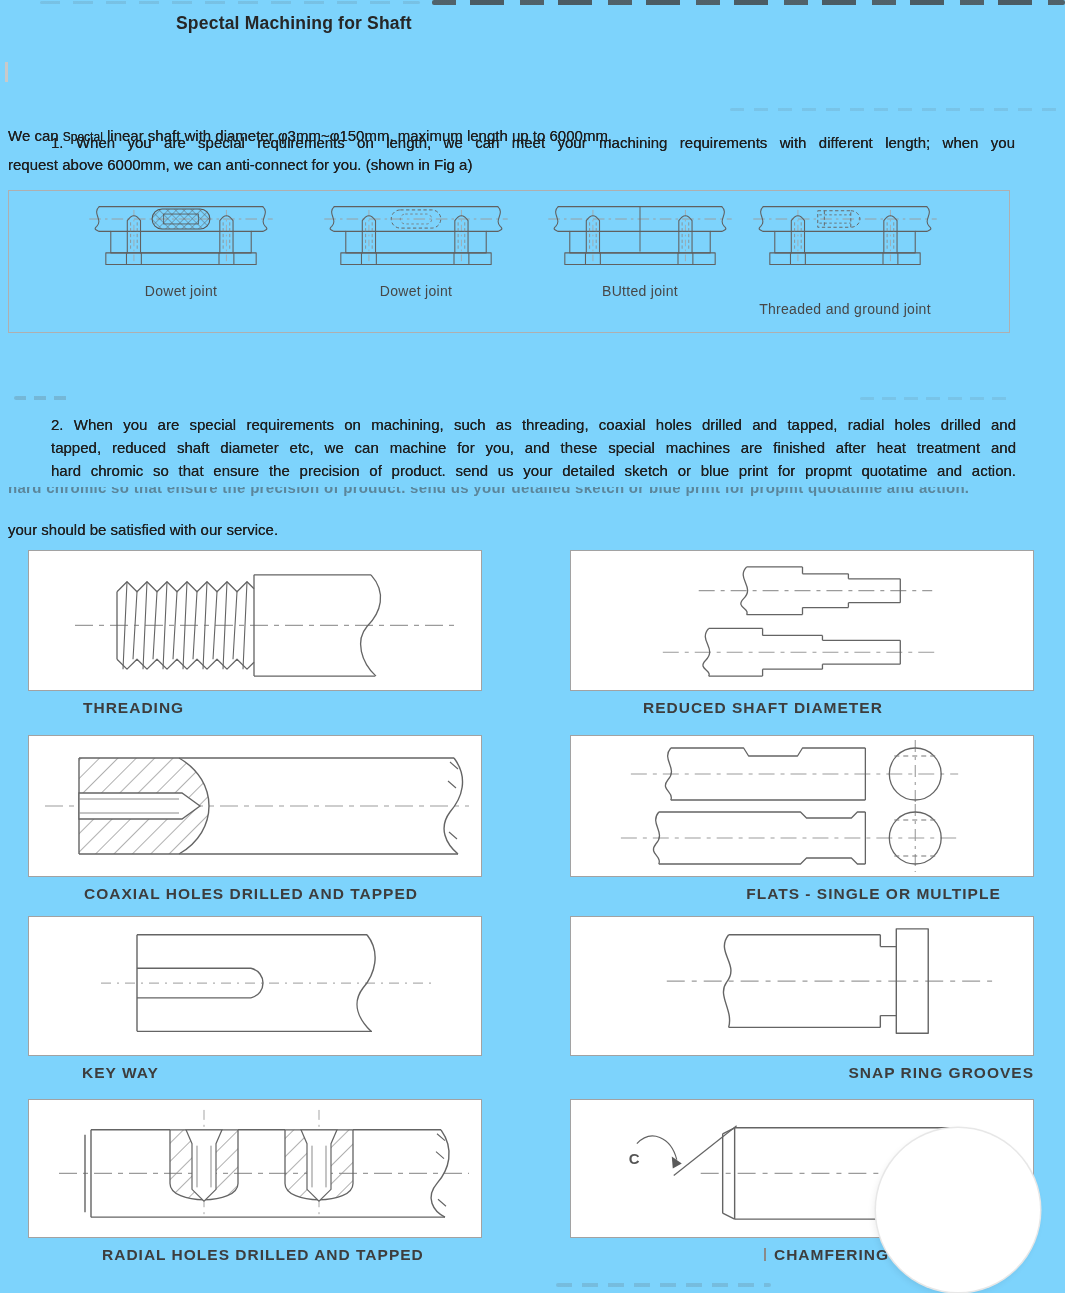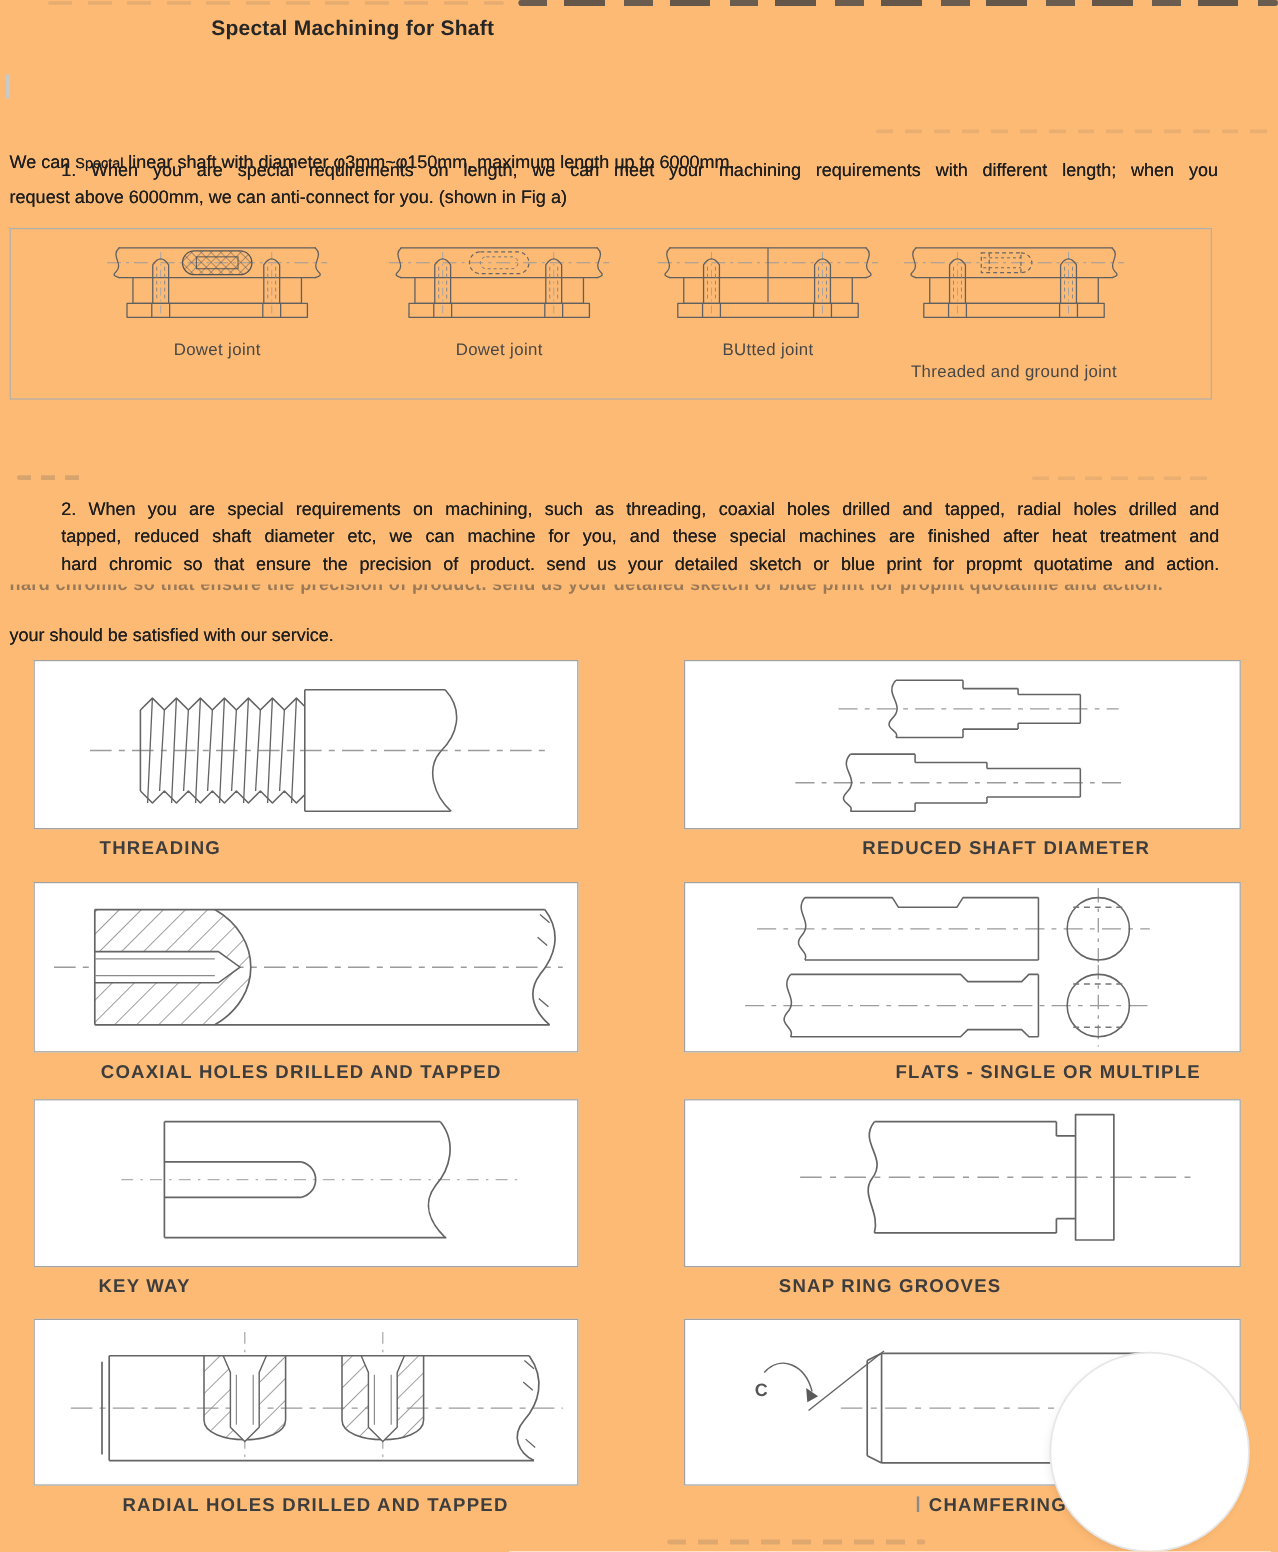--- a/index.html
+++ b/index.html
@@ -1,16 +1,16 @@
 <!DOCTYPE html>
 <html><head>
 <meta charset="utf-8">
 <style>
   html,body{margin:0;padding:0;background:#fff;}
-  .page{position:relative;width:1065px;height:1293px;background:#fdba74;overflow:hidden;
+  .page{position:relative;width:1065px;height:1293px;background:#7dd3fc;overflow:hidden;
         font-family:"Liberation Sans",sans-serif;color:#222;}
   .title{position:absolute;left:176px;top:13px;font-size:17.5px;font-weight:bold;color:#262626;letter-spacing:.2px;}
   .bodytext{position:absolute;font-size:15px;line-height:21.5px;color:#1f1f1f;text-shadow:0 0 .4px #1f1f1f;}
   .intro{left:8px;top:110px;width:1007px;}
   .intro .small{font-size:12px;}
   .p1{left:8px;top:132px;width:1007px;}
   .p2{left:8px;top:413px;width:1008px;line-height:23.2px;}
   .jline{text-align:justify;text-align-last:justify;margin-left:43px;}
   .tail{left:8px;top:504px;width:1007px;}
   .ghost{position:absolute;left:8px;top:487px;width:1006px;height:9px;overflow:hidden;opacity:.5;filter:blur(.3px);}
@@ -178,21 +178,21 @@
           <path d="M108,41 L104,109 M128,41 L124,109 M148,41 L144,109 M168,41 L164,109 M188,41 L184,109 M208,41 L204,109" stroke-width="1.1"></path>
           <path d="M88,41 V109"></path>
           <path d="M225,24 H342 M225,126 H346 M225,24 V126"></path>
           <path d="M342,24 C358,42 352,62 338,76 C326,90 332,112 347,126"></path>
         </g>
       </svg>
     </div>
     <div class="plabel" style="margin-left:55px;">THREADING</div>
   </div>
 
-  <div class="panel" style="left:550px;top:550px;width:464px;text-align:center;">
+  <div class="panel" style="left:550px;top:550px;width:464px;">
     <div class="pbox" style="height:141px;">
       <svg viewBox="0 0 463 140" preserveAspectRatio="none">
         <path d="M128,40 H362 M92,102 H368" stroke="#9b9b9b" stroke-width="1.2" stroke-dasharray="16 6 4 6" fill="none"></path>
         <g stroke="#646464" stroke-width="1.3" fill="none" stroke-linejoin="round">
           <path d="M176,16 H232 M232,16 V23 M232,23 H278 M278,23 V28 M278,28 H330 M330,28 V52 M278,52 H330 M278,52 V57 M232,57 H278 M232,57 V64 M176,64 H232"></path>
           <path d="M176,16 C165,28 185,36 173,48 C164,57 180,58 176,64"></path>
           <path d="M138,78 H192 M192,78 V85 M192,85 H252 M252,85 V90 M252,90 H330 M330,90 V114 M252,114 H330 M252,114 V119 M192,119 H252 M192,119 V126 M138,126 H192"></path>
           <path d="M138,78 C127,90 147,98 135,110 C126,119 142,120 138,126"></path>
         </g>
       </svg>
@@ -262,21 +262,21 @@
       <svg viewBox="0 0 463 140" preserveAspectRatio="none">
         <path d="M96,65 H424" stroke="#9b9b9b" stroke-width="1.2" stroke-dasharray="18 7 5 7" fill="none"></path>
         <g stroke="#646464" stroke-width="1.4" fill="none" stroke-linejoin="round">
           <path d="M158,18 H310 M158,112 H310"></path>
           <path d="M158,18 C144,36 170,48 156,66 C146,80 163,94 158,112"></path>
           <path d="M310,18 V30 M310,100 V112 M310,30 H326 M310,100 H326"></path>
           <rect x="326" y="12" width="32" height="106"></rect>
         </g>
       </svg>
     </div>
-    <div class="plabel" style="margin-left:79px;">SNAP RING GROOVES</div>
+    <div class="plabel" style="margin-left:79px;text-align:right;">SNAP RING GROOVES</div>
   </div>
 
   <div class="panel" style="left:8px;top:1099px;width:454px;">
     <div class="pbox" style="height:139px;">
       <svg viewBox="0 0 452 138" preserveAspectRatio="none">
         <defs>
             <pattern id="hR" patternUnits="userSpaceOnUse" width="13" height="13" patternTransform="rotate(45)">
               <line x1="0" y1="0" x2="0" y2="13" stroke="#8d8d8d" stroke-width="1.4"></line>
             </pattern>
           </defs>

